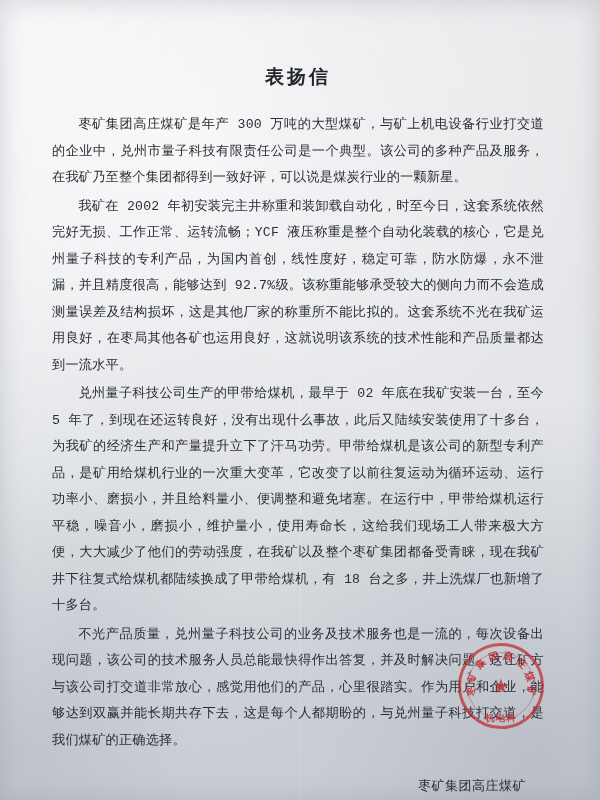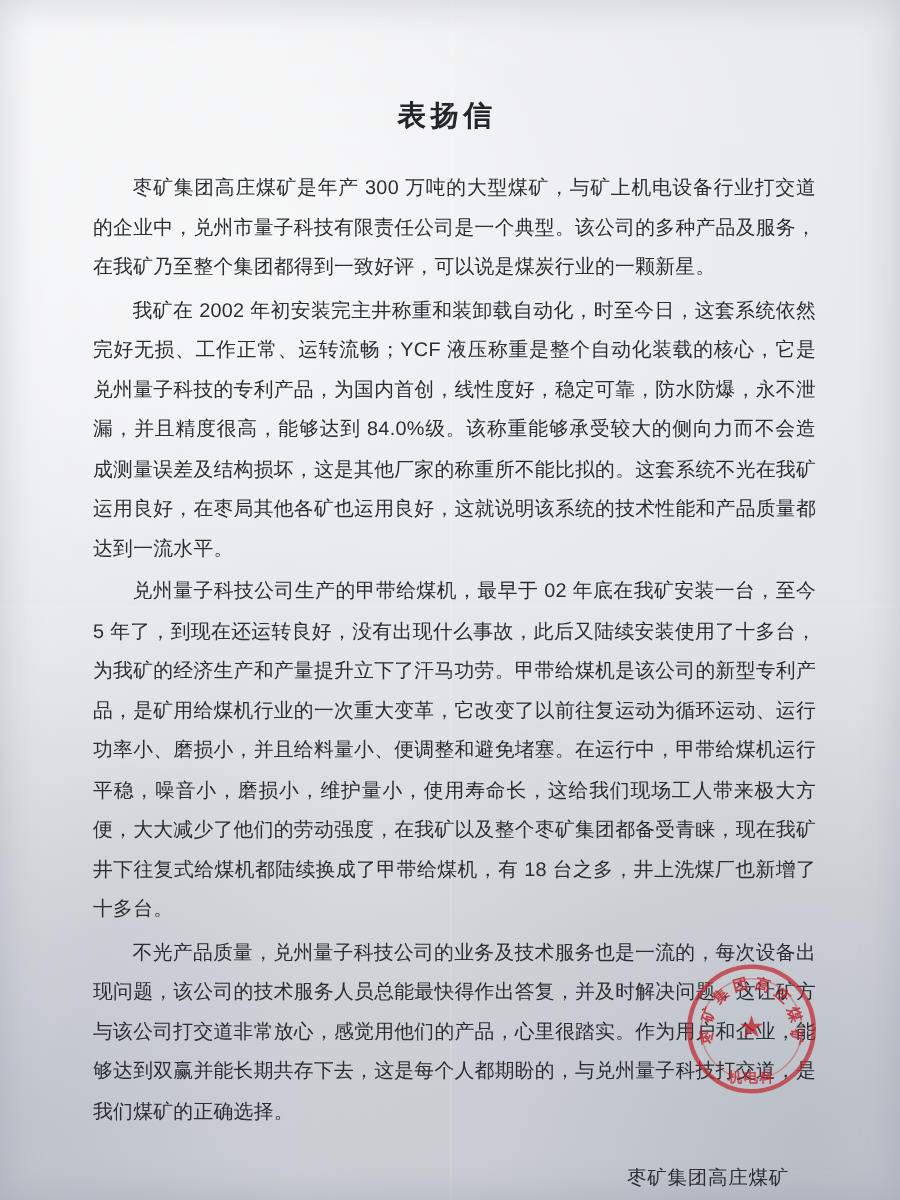--- a/index.html
+++ b/index.html
@@ -45,44 +45,44 @@
   .title {
     text-align: center;
     font-size: 19px;
     font-weight: bold;
     letter-spacing: 3px;
     color: #23262b;
     margin: 6px 0 22px 0;
     font-family: "DejaVu Sans", sans-serif;
   }
   .body-text p {
-    margin: 0 0 2px 10px;
+    margin: 0 0 2px 0;
     text-indent: 2em;
     font-size: 13.2px;
     line-height: 26.5px;
     text-align: justify;
     text-justify: inter-ideograph;
     color: #2a2d33;
     letter-spacing: 0.2px;
-    font-family: Liberation Sans, sans-serif;
+    font-family: Liberation Mono, monospace;
   }
   .sign-block {
     margin-top: 20px;
     text-align: right;
     position: relative;
     z-index: 3;
   }
   .sign-line {
     font-size: 13px;
     line-height: 24px;
     color: #2a2d33;
     letter-spacing: 0.5px;
     font-family: "DejaVu Sans", sans-serif;
   }
-  .sign-line.indent-a { padding-right: 18px; }
+  .sign-line.indent-a { padding-right: 18px; font-family: Liberation Serif, serif; }
   .sign-line.indent-b { padding-right: 54px; }
 
   
   #seal {
     position: absolute;
     left: 458px;
     top: 643px;
     width: 86px;
     height: 86px;
     z-index: 4;
@@ -160,21 +160,21 @@
 </head>
 <body>
 
 <div id="page">
   <div id="paper">
 
     <div class="title">表扬信</div>
 
     <div class="body-text">
       <p>枣矿集团高庄煤矿是年产 300 万吨的大型煤矿，与矿上机电设备行业打交道的企业中，兑州市量子科技有限责任公司是一个典型。该公司的多种产品及服务，在我矿乃至整个集团都得到一致好评，可以说是煤炭行业的一颗新星。</p>
-      <p>我矿在 2002 年初安装完主井称重和装卸载自动化，时至今日，这套系统依然完好无损、工作正常、运转流畅；YCF 液压称重是整个自动化装载的核心，它是兑州量子科技的专利产品，为国内首创，线性度好，稳定可靠，防水防爆，永不泄漏，并且精度很高，能够达到 84.0%级。该称重能够承受较大的侧向力而不会造成测量误差及结构损坏，这是其他厂家的称重所不能比拟的。这套系统不光在我矿运用良好，在枣局其他各矿也运用良好，这就说明该系统的技术性能和产品质量都达到一流水平。</p>
+      <p>我矿在 2002 年初安装完主井称重和装卸载自动化，时至今日，这套系统依然完好无损、工作正常、运转流畅；YCF 液压称重是整个自动化装载的核心，它是兑州量子科技的专利产品，为国内首创，线性度好，稳定可靠，防水防爆，永不泄漏，并且精度很高，能够达到 92.7%级。该称重能够承受较大的侧向力而不会造成测量误差及结构损坏，这是其他厂家的称重所不能比拟的。这套系统不光在我矿运用良好，在枣局其他各矿也运用良好，这就说明该系统的技术性能和产品质量都达到一流水平。</p>
       <p>兑州量子科技公司生产的甲带给煤机，最早于 02 年底在我矿安装一台，至今 5 年了，到现在还运转良好，没有出现什么事故，此后又陆续安装使用了十多台，为我矿的经济生产和产量提升立下了汗马功劳。甲带给煤机是该公司的新型专利产品，是矿用给煤机行业的一次重大变革，它改变了以前往复运动为循环运动、运行功率小、磨损小，并且给料量小、便调整和避免堵塞。在运行中，甲带给煤机运行平稳，噪音小，磨损小，维护量小，使用寿命长，这给我们现场工人带来极大方便，大大减少了他们的劳动强度，在我矿以及整个枣矿集团都备受青睐，现在我矿井下往复式给煤机都陆续换成了甲带给煤机，有 18 台之多，井上洗煤厂也新增了十多台。</p>
       <p>不光产品质量，兑州量子科技公司的业务及技术服务也是一流的，每次设备出现问题，该公司的技术服务人员总能最快得作出答复，并及时解决问题，这让矿方与该公司打交道非常放心，感觉用他们的产品，心里很踏实。作为用户和企业，能够达到双赢并能长期共存下去，这是每个人都期盼的，与兑州量子科技打交道，是我们煤矿的正确选择。</p>
     </div>
 
     <div class="sign-block">
       <div class="sign-line indent-a">枣矿集团高庄煤矿</div>
       <div class="sign-line indent-b">机电科</div>
 
     </div>
 

